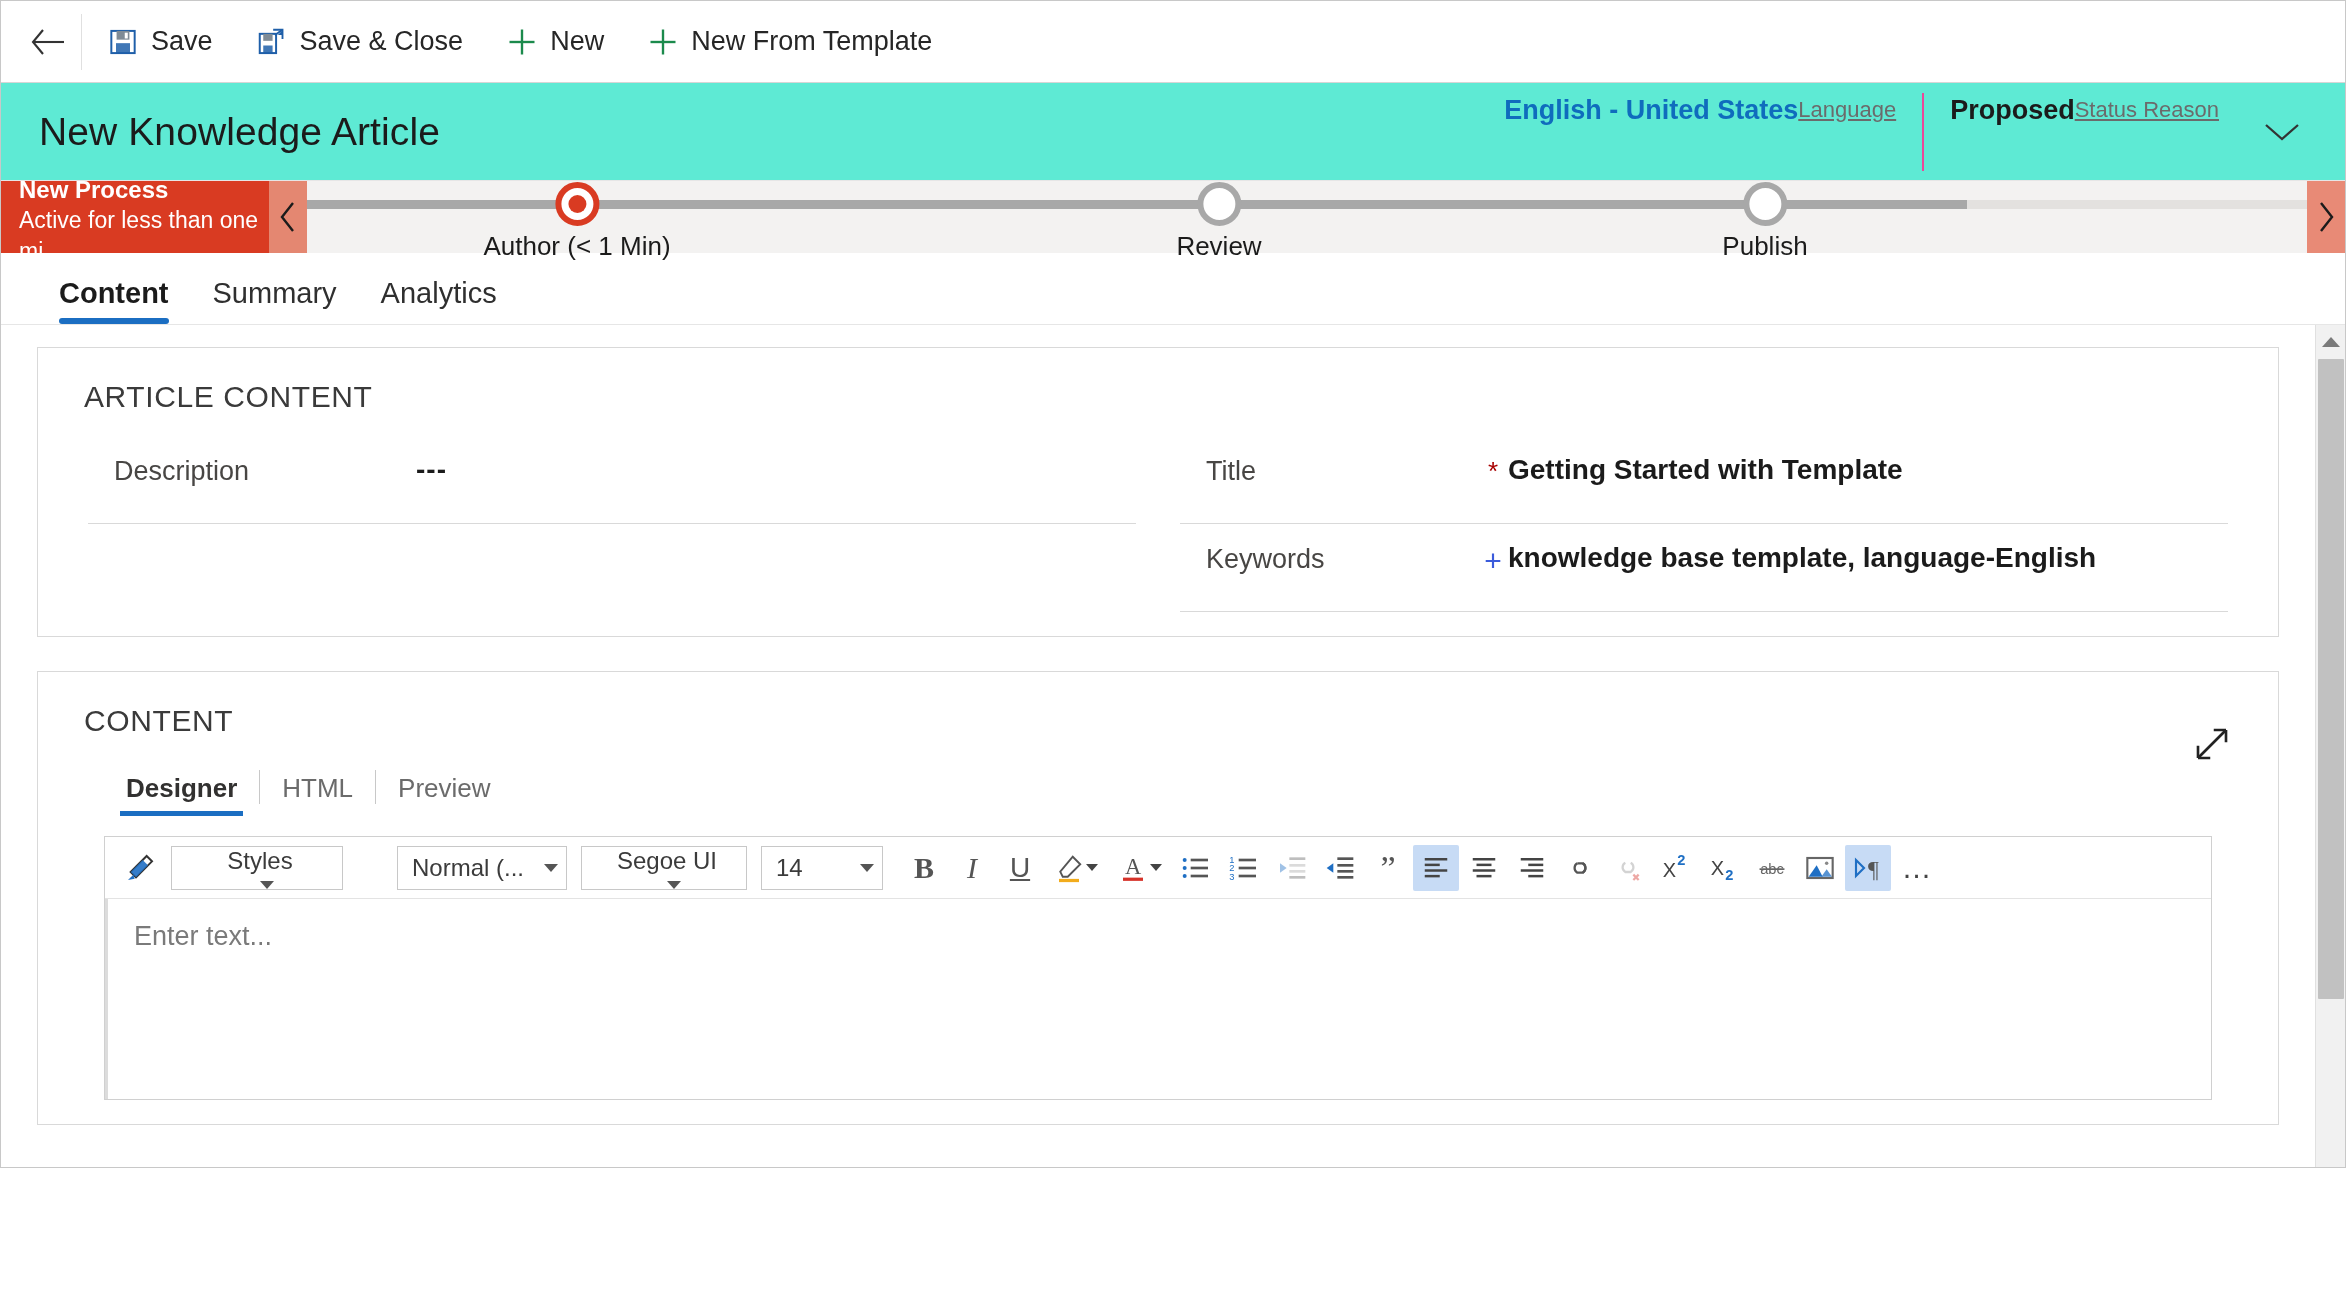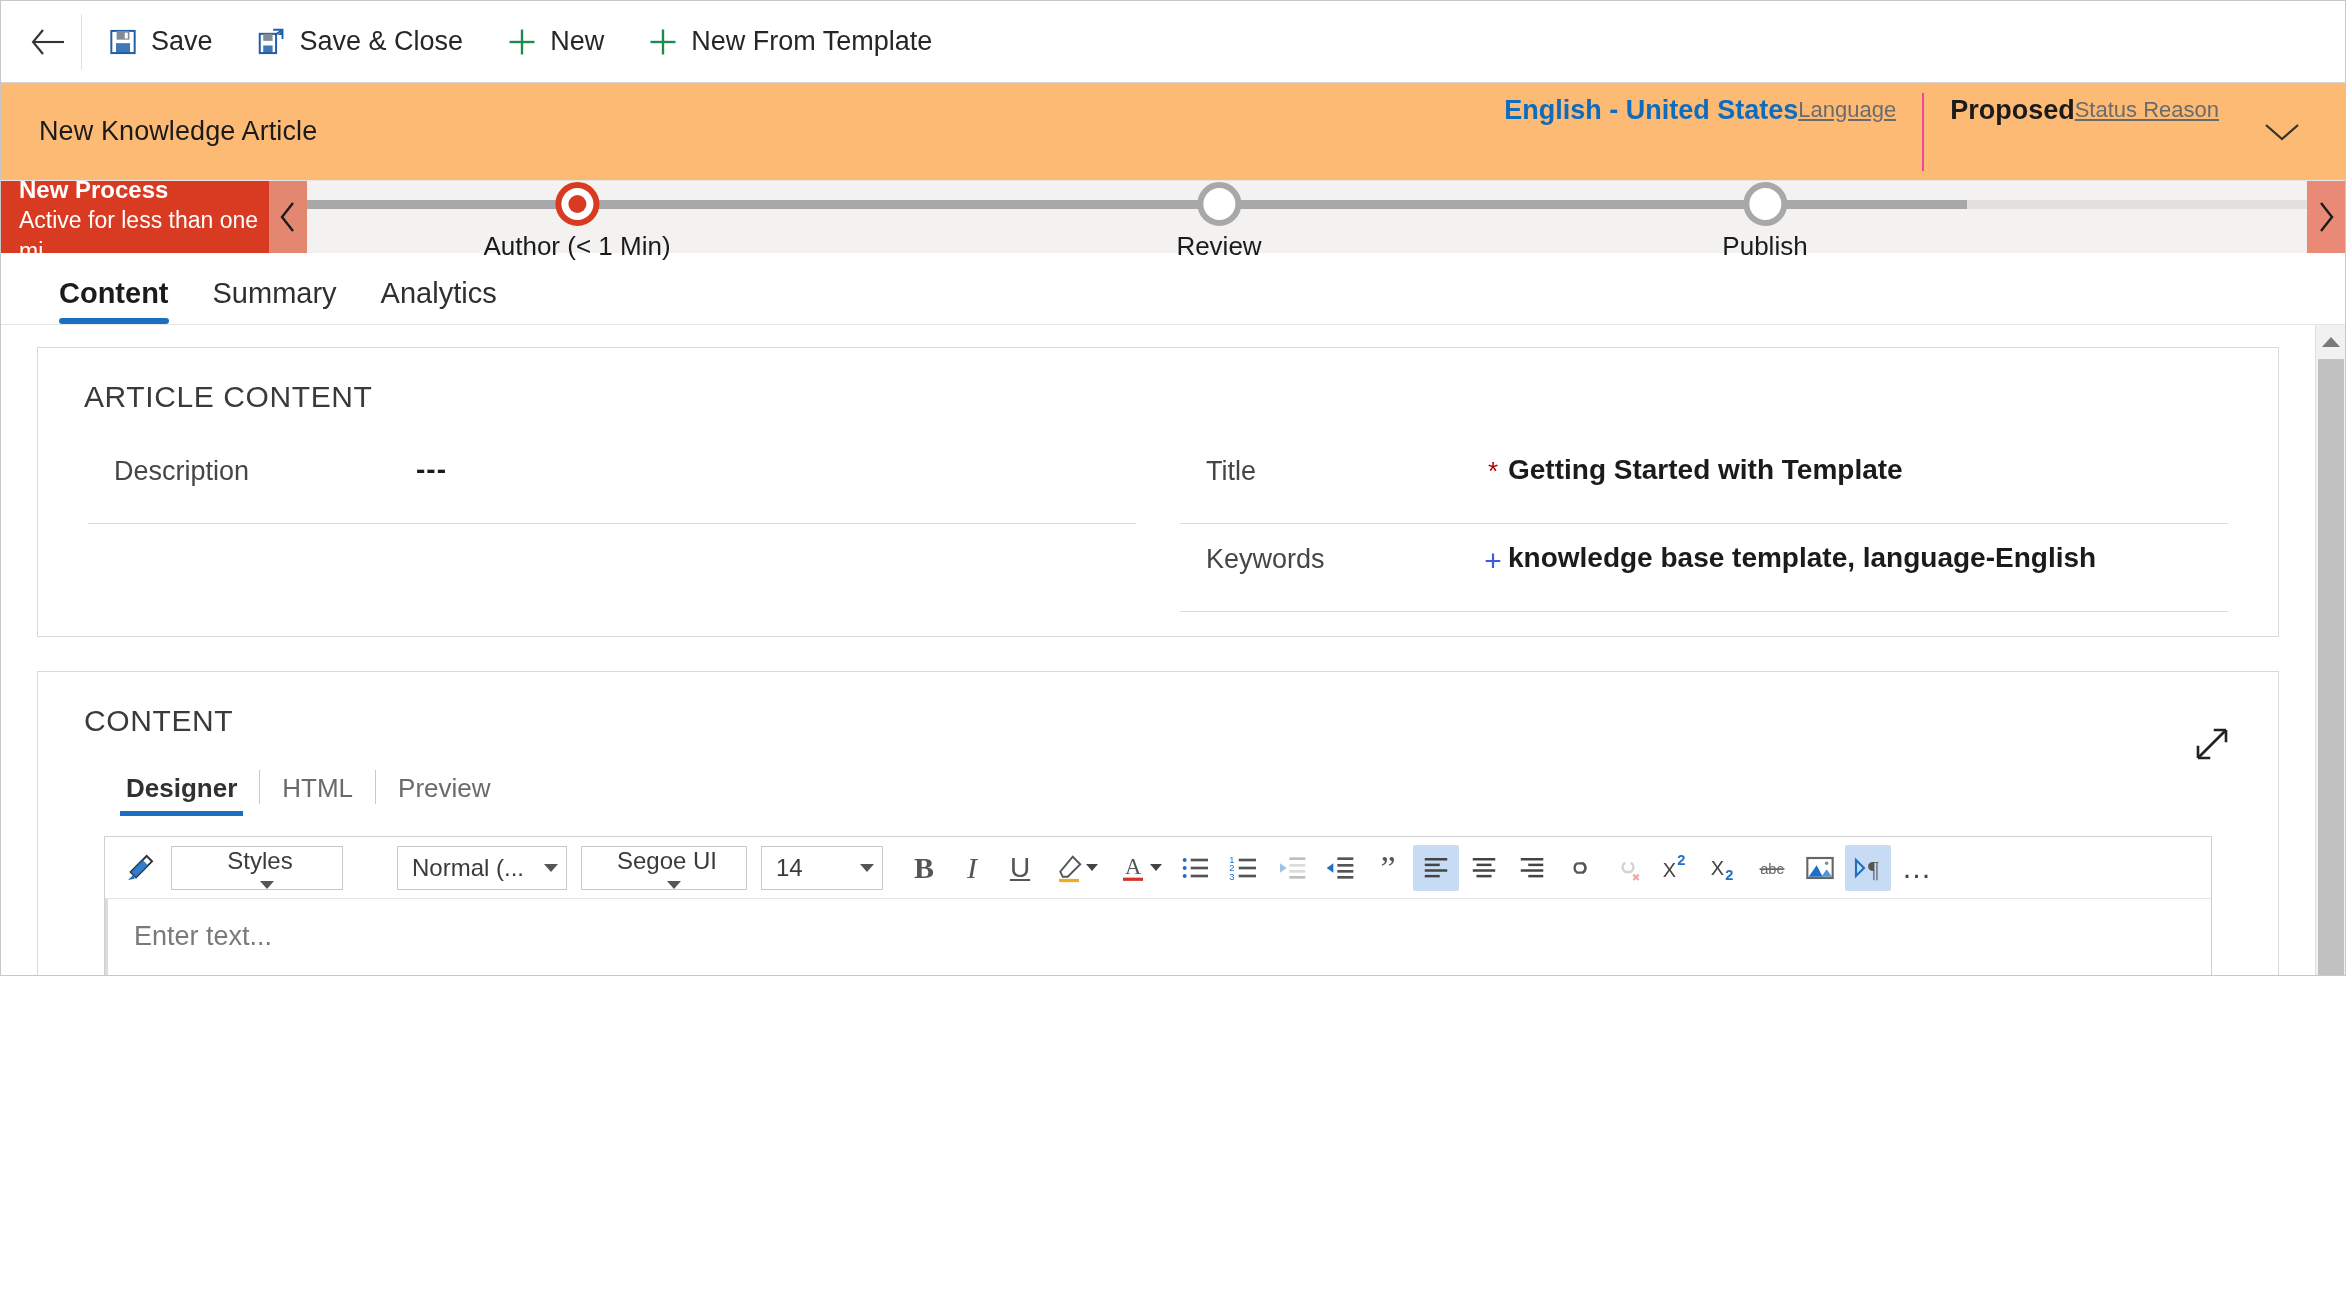--- a/index.html
+++ b/index.html
@@ -5,22 +5,22 @@
   * { box-sizing: border-box; }
   html, body {
     margin: 0; padding: 0;
     width: 2346px; height: 1316px;
     background: #ffffff;
     font-family: "Liberation Sans", sans-serif;
     overflow: hidden;
   }
   #app {
     position: relative;
-    width: 2346px; height: 976px;
-    background: #fdba74;
+    width: 2346px; height: 1168px;
+    background: #5eead4;
     border: 1px solid #c8c8c8;
     overflow: hidden;
   }
 
   
   .cmdbar {
     height: 82px;
     display: flex;
     align-items: center;
     border-bottom: 1px solid #d6d6d6;
@@ -47,21 +47,21 @@
   
   .header {
     position: relative;
     height: 98px;
     display: flex;
     align-items: center;
     padding: 0 34px 0 38px;
     border-bottom: 1px solid #e6e6e6;
   }
   .page-title {
-    font-size: 27px;
+    font-size: 39px;
     color: #1b1b1b;
     font-weight: 400;
     letter-spacing: .1px;
   }
   .header-right {
     margin-left: auto;
     display: flex;
     align-items: center;
     height: 84px;
   }

